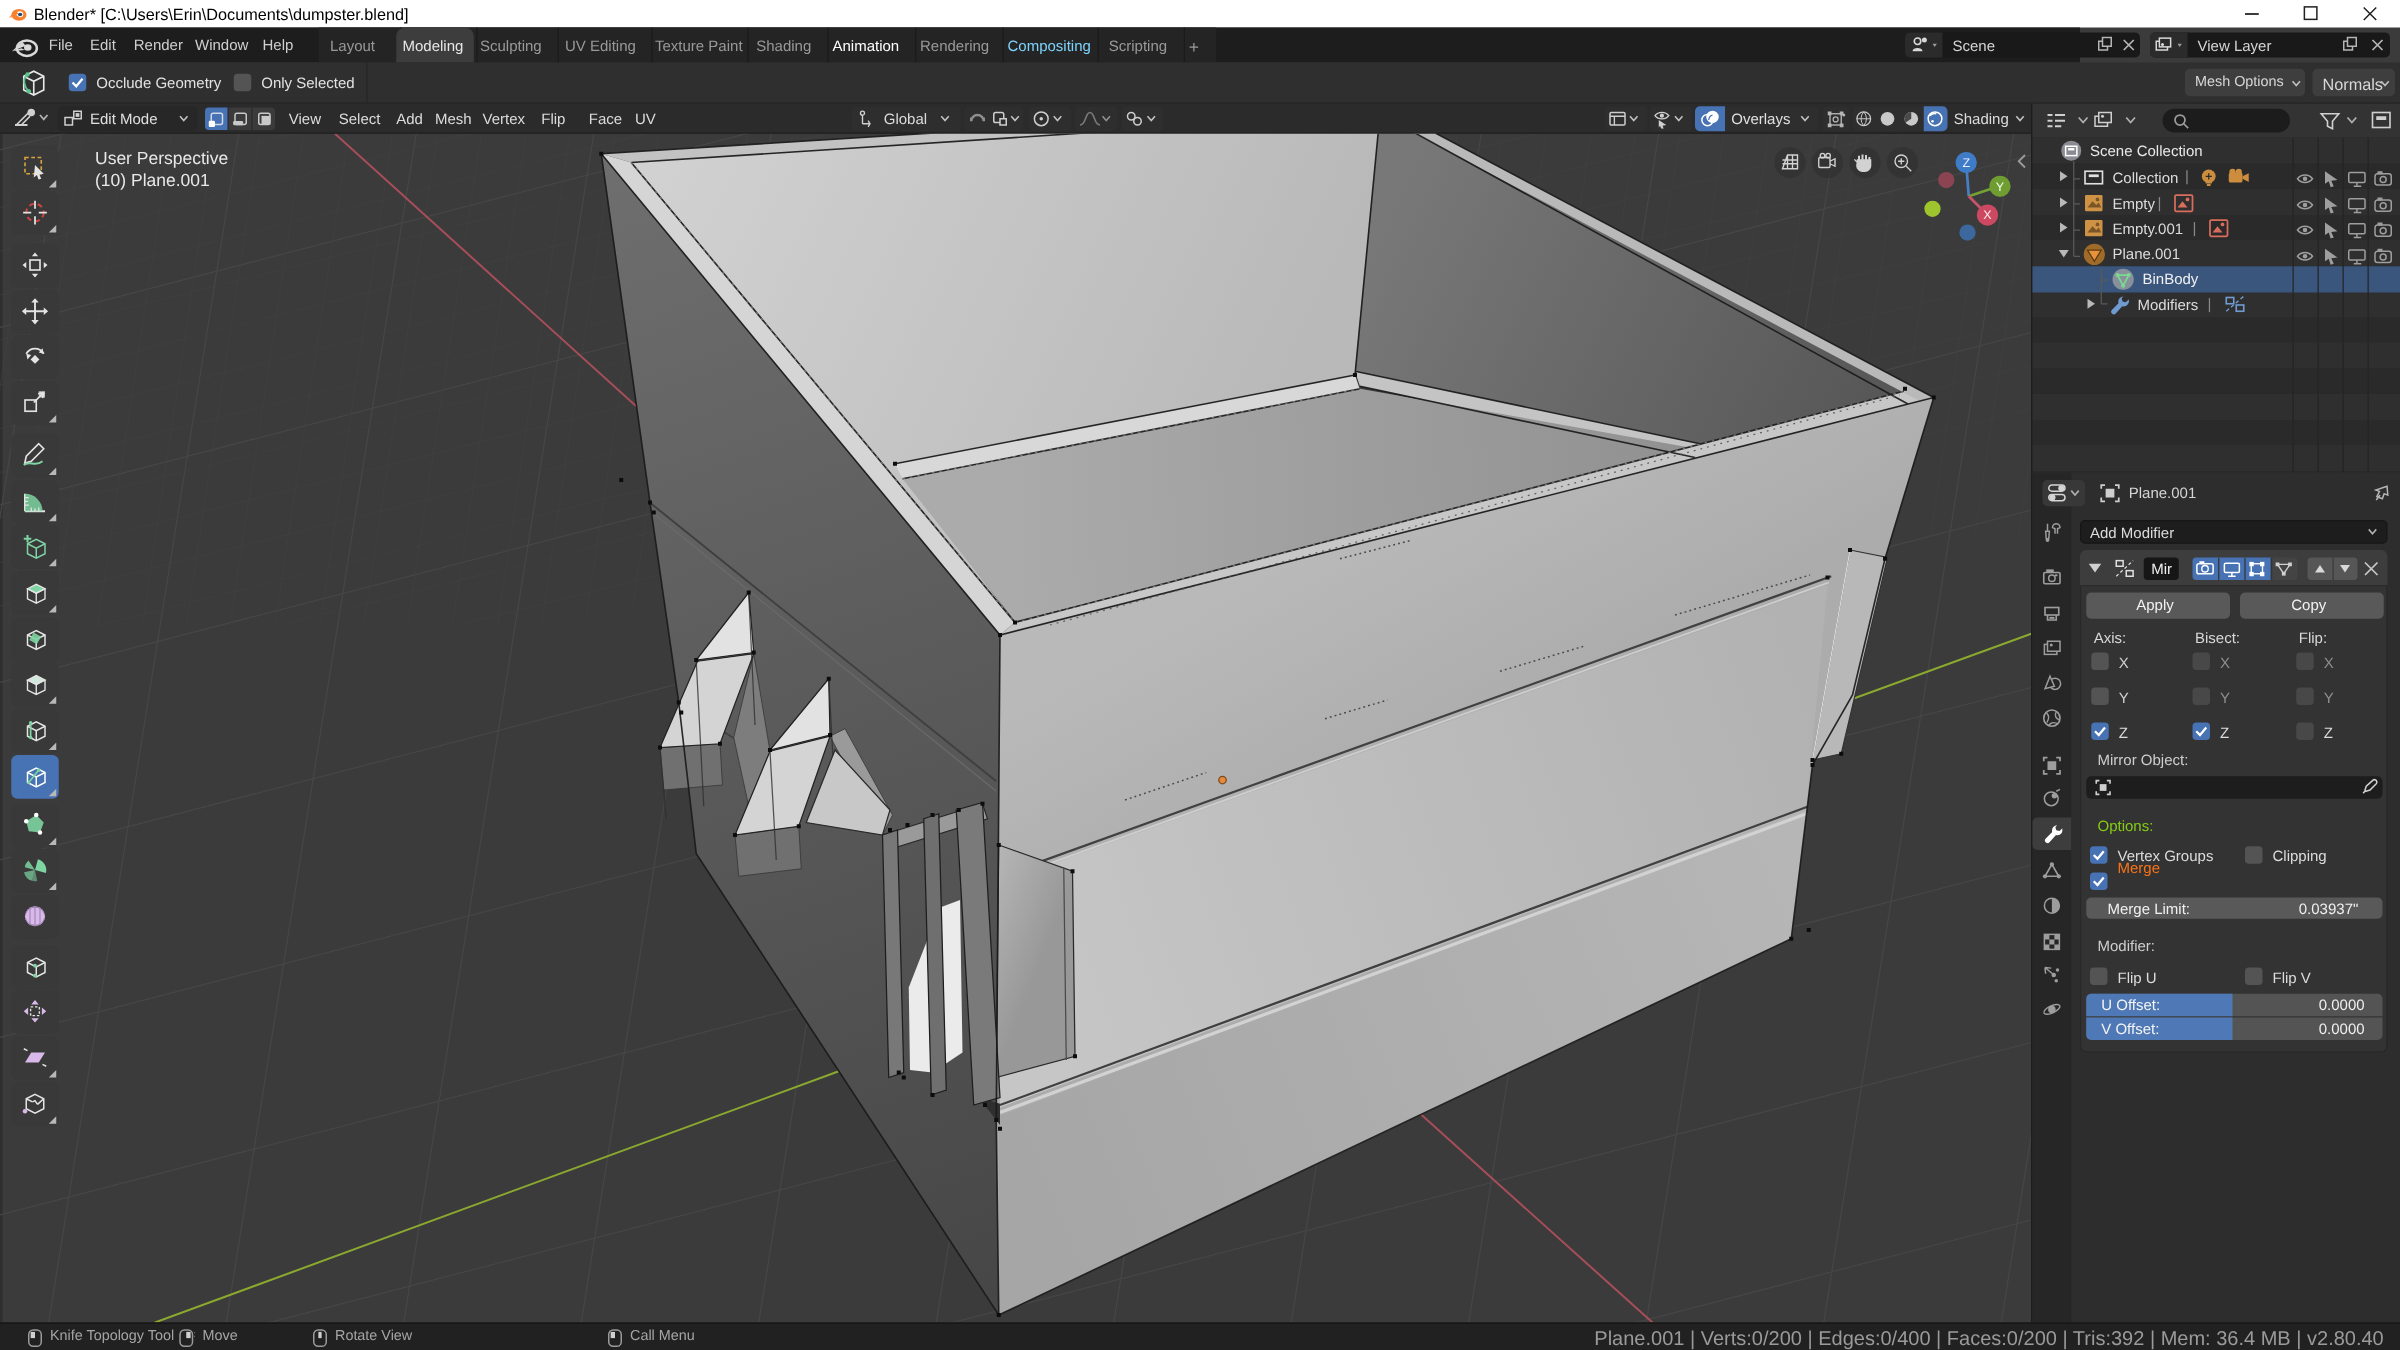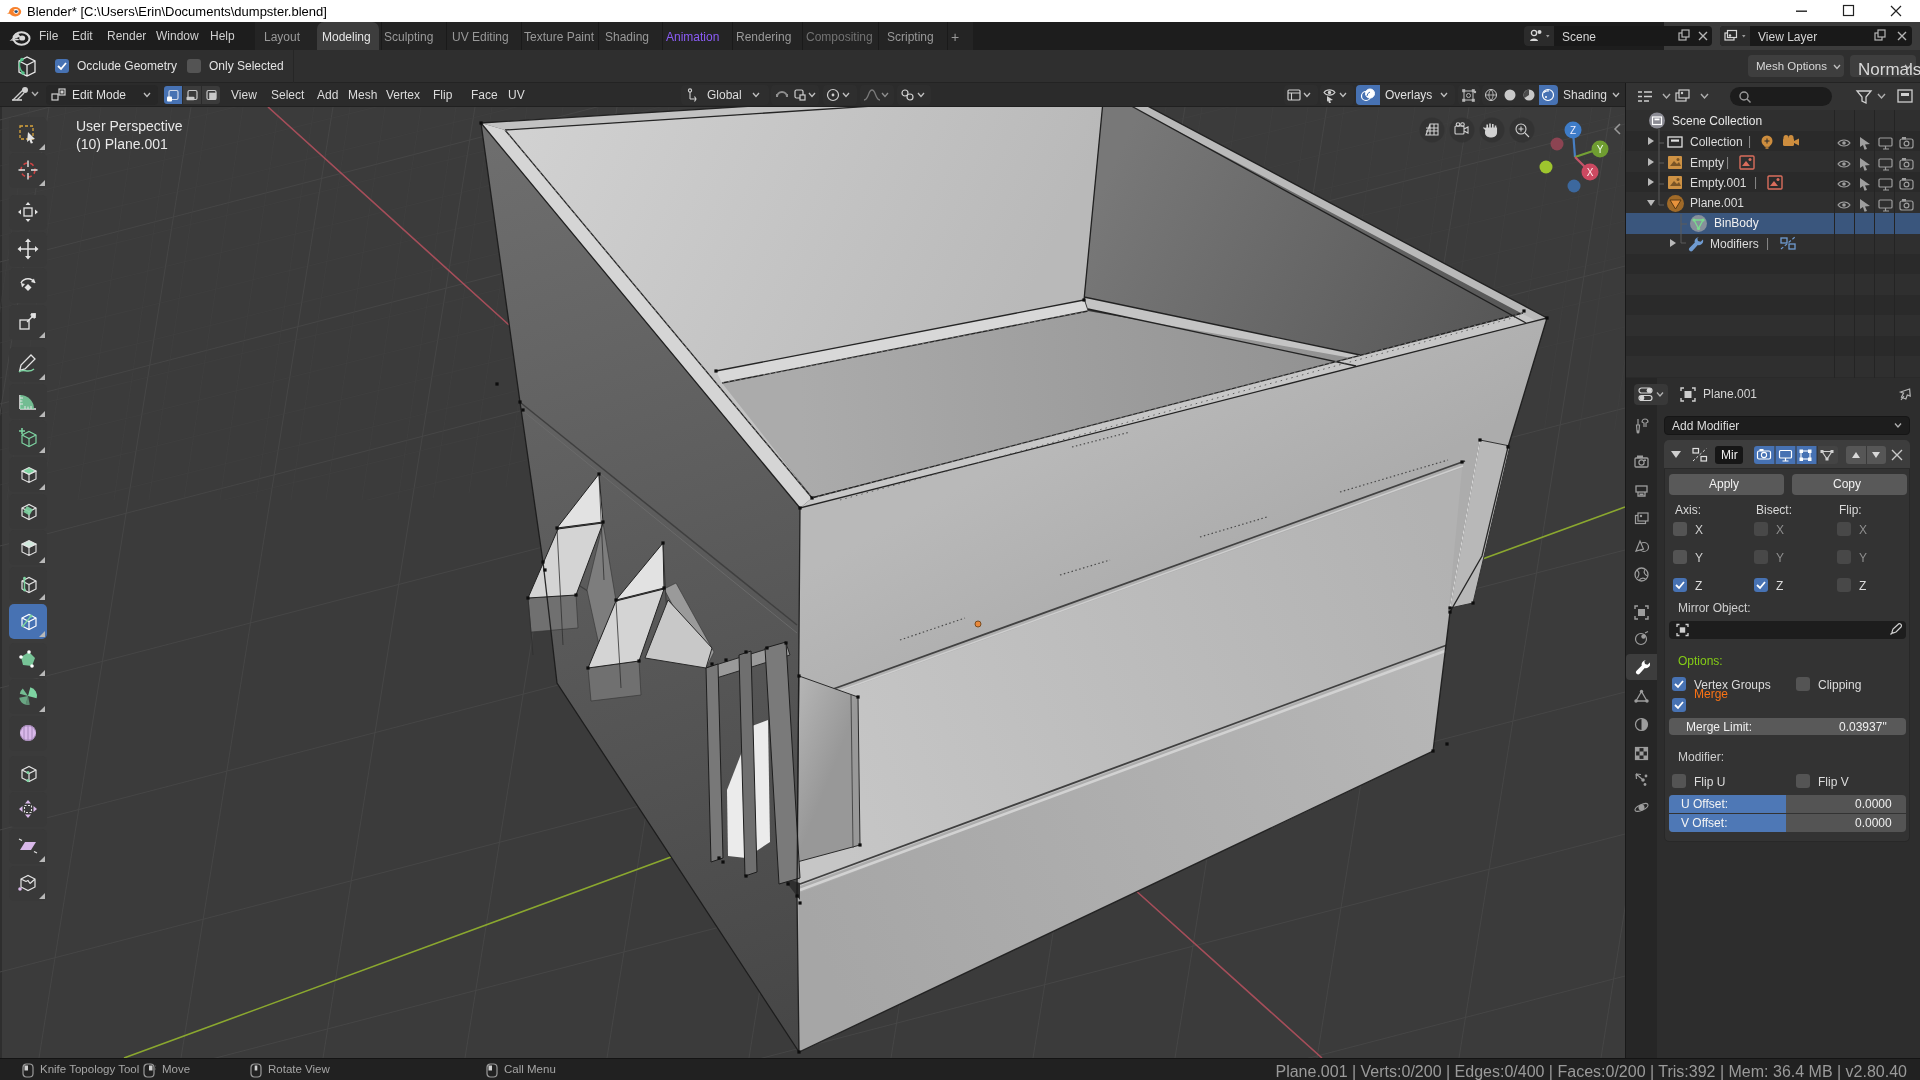--- a/index.html
+++ b/index.html
@@ -47,23 +47,23 @@
     <div class="abs" style="left:802px;top:0;width:1px;height:28px;background:#1a1a1a"></div>
     <div class="abs" style="left:878px;top:0;width:1px;height:28px;background:#1a1a1a"></div>
     <div class="abs" style="left:947px;top:0;width:1px;height:28px;background:#1a1a1a"></div>
     <div class="abs" style="left:317px;top:0;width:62px;height:28px;background:#3d3d3d;border-radius:7px 7px 0 0"></div>
  <div class="tx" style="left:264px;top:8px;color:#999">Layout</div>
  <div class="tx" style="left:322px;top:8px;color:#e6e6e6">Modeling</div>
  <div class="tx" style="left:384px;top:8px;color:#999">Sculpting</div>
  <div class="tx" style="left:452px;top:8px;color:#999">UV Editing</div>
  <div class="tx" style="left:524px;top:8px;color:#999">Texture Paint</div>
  <div class="tx" style="left:605px;top:8px;color:#999">Shading</div>
- <div class="tx" style="left:666px;top:8px;color:#8b5cf6">Animation</div>
+ <div class="tx" style="left:666px;top:8px;color:#ffffff">Animation</div>
  <div class="tx" style="left:736px;top:8px;color:#999">Rendering</div>
- <div class="tx" style="left:806px;top:8px;color:#737373">Compositing</div>
+ <div class="tx" style="left:806px;top:8px;color:#7dd3fc">Compositing</div>
  <div class="tx" style="left:887px;top:8px;color:#999">Scripting</div>
  <div class="tx" style="left:951px;top:7px;color:#999;font-size:14px">+</div>
 </div>
 
 <div class="abs" style="left:1524px;top:26px;width:188px;height:20px;background:#191919;border-radius:4px"></div>
 <div class="abs" style="left:1524px;top:26px;width:30px;height:20px;background:#2b2b2b;border-radius:4px 0 0 4px"></div>
 <svg class="abs" style="left:1527px;top:28px" width="26" height="16" viewBox="0 0 26 16">
  <circle cx="7" cy="5" r="2.6" fill="none" stroke="#d8d8d8" stroke-width="1.3"></circle>
  <path d="M3 13 C3 9.5 11 9.5 11 13 Z" fill="#d8d8d8"></path>
     <circle cx="12.5" cy="4" r="2" fill="#d8d8d8"></circle>
@@ -104,21 +104,21 @@
 <div class="tx" style="left:77px;top:59px;color:#e2e2e2">Occlude Geometry</div>
 <div class="abs" style="left:187px;top:59px;width:14px;height:14px;background:#545454;border-radius:3px"></div>
 <div class="tx" style="left:209px;top:59px;color:#e2e2e2">Only Selected</div>
 <div class="abs" style="left:293px;top:50px;width:1px;height:33px;background:#262626"></div>
 <div class="abs" style="left:1748px;top:55px;width:96px;height:22px;background:#3e3e3e;border-radius:4px"></div>
 <div class="tx" style="left:1756px;top:60px;color:#d8d8d8;font-size:11.5px">Mesh Options</div>
 <svg class="chev" style="left:1833px;top:63px">
     <path d="M1 2 l3 3.5 l3 -3.5" stroke="#c0c0c0" stroke-width="1.3" fill="none"></path>
   </svg>
 <div class="abs" style="left:1850px;top:55px;width:66px;height:22px;background:#3e3e3e;border-radius:4px"></div>
-<div class="tx" style="left:1858px;top:60px;color:#d8d8d8;font-size:17px">Normals</div>
+<div class="tx" style="left:1858px;top:60px;color:#d8d8d8;font-size:13px">Normals</div>
 <svg class="chev" style="left:1904px;top:63px">
     <path d="M1 2 l3 3.5 l3 -3.5" stroke="#c0c0c0" stroke-width="1.3" fill="none"></path>
   </svg>
 
 <div class="abs" style="left:0;top:83px;width:1625px;height:24px;background:#2b2b2b;border-bottom:1px solid #202020"></div>
 <svg class="abs" style="left:10px;top:86px" width="30" height="18" viewBox="0 0 30 18">
  <path d="M3 14 L14 3 M7 14 L14 7" stroke="#d0d0d0" stroke-width="1.4"></path>
  <circle cx="15" cy="4" r="3" fill="#d0d0d0"></circle>
     <path d="M2 14 h10" stroke="#d0d0d0" stroke-width="1.6"></path>
  <path d="M22 6 l3 3.5 l3 -3.5" stroke="#b0b0b0" stroke-width="1.4" fill="none"></path>

